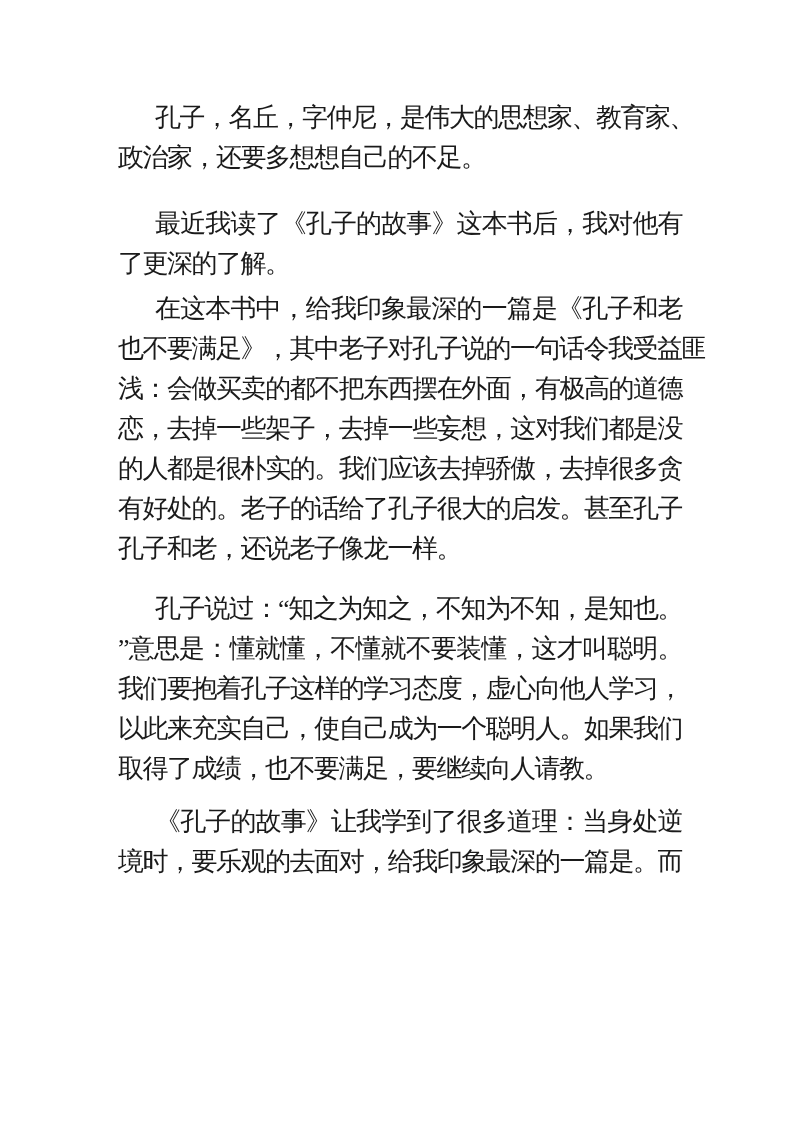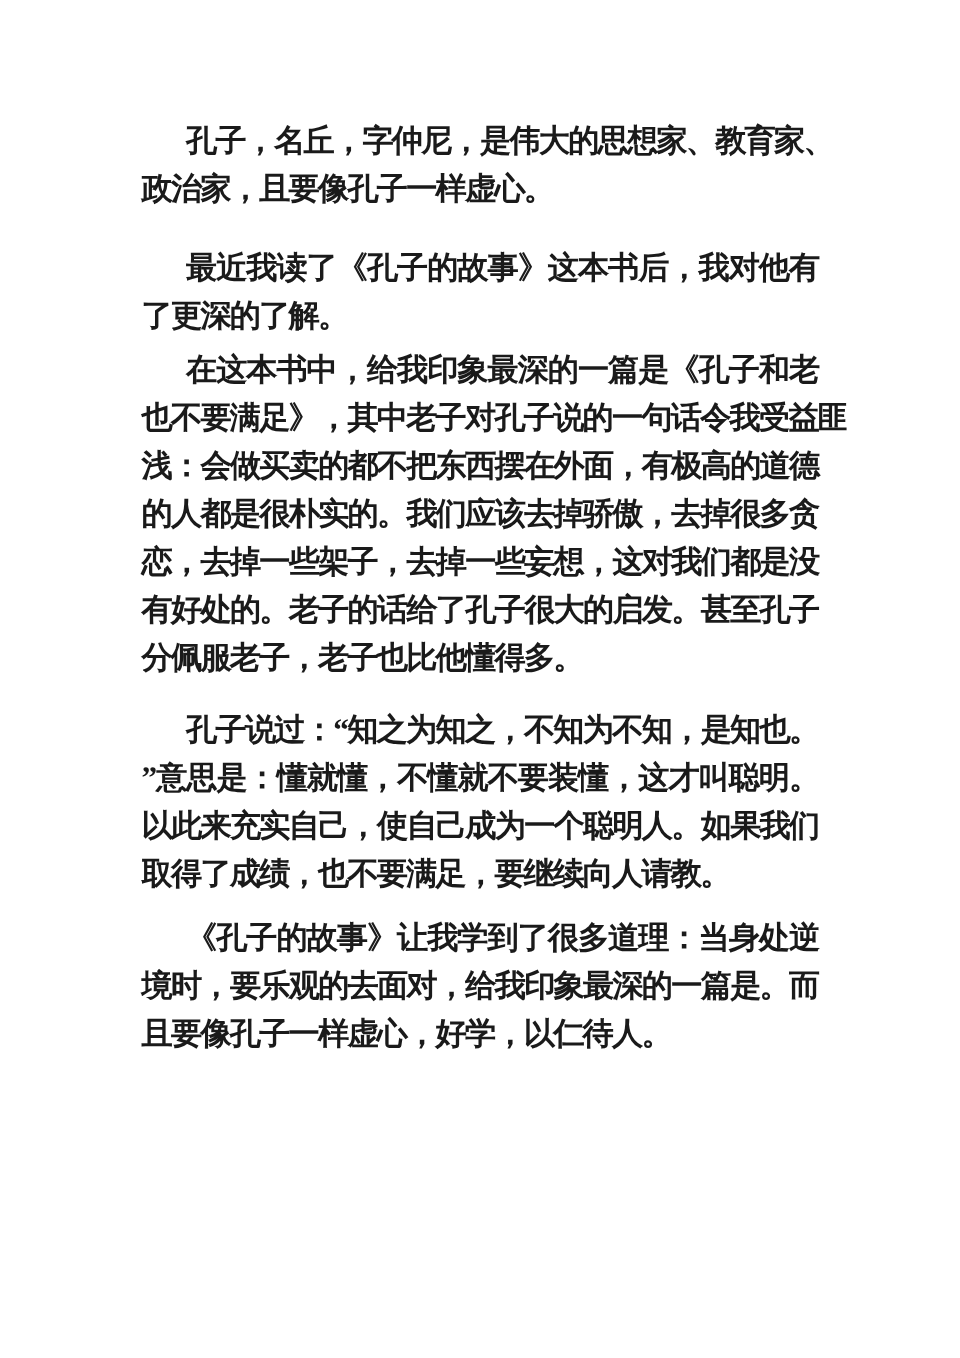--- a/index.html
+++ b/index.html
@@ -35,59 +35,58 @@
   
   .para-1 { margin-top: 26px; }
   .para-2 { margin-top: 5px; }
   .para-3 { margin-top: 20px; }
   .para-4 { margin-top: 13px; }
   .line {
     height: 40px;
     line-height: 40px;
     white-space: nowrap;
     overflow: visible;
-    font-weight: bold;
   }
   
   .line.fill {
     text-align: justify;
     text-align-last: justify;
   }
   
   .line.first {
     text-indent: 37px;
   }
 </style>
 </head>
 <body style="background: rgb(255, 255, 255);">
 
 <div class="page" style="background: rgb(255, 255, 255);">
   <div class="text-block" style="color: rgb(26, 26, 26);">
       <div class="para para-0">
         <div class="line first fill">孔子，名丘，字仲尼，是伟大的思想家、教育家、</div>
-        <div class="line">政治家，且要像孔子一样虚心。</div>
+        <div class="line">政治家，还要多想想自己的不足。</div>
       </div>
       <div class="para para-1">
         <div class="line first fill">最近我读了《孔子的故事》这本书后，我对他有</div>
         <div class="line">了更深的了解。</div>
       </div>
       <div class="para para-2">
         <div class="line first fill">在这本书中，给我印象最深的一篇是《孔子和老</div>
         <div class="line fill">也不要满足》，其中老子对孔子说的一句话令我受益匪</div>
         <div class="line fill">浅：会做买卖的都不把东西摆在外面，有极高的道德</div>
+        <div class="line fill">恋，去掉一些架子，去掉一些妄想，这对我们都是没</div>
         <div class="line fill">的人都是很朴实的。我们应该去掉骄傲，去掉很多贪</div>
-        <div class="line fill">恋，去掉一些架子，去掉一些妄想，这对我们都是没</div>
         <div class="line fill">有好处的。老子的话给了孔子很大的启发。甚至孔子</div>
-        <div class="line">分佩服老子，老子也比他懂得多。</div>
+        <div class="line">孔子和老，还说老子像龙一样。</div>
       </div>
       <div class="para para-3">
         <div class="line first fill">孔子说过：“知之为知之，不知为不知，是知也。</div>
         <div class="line fill">”意思是：懂就懂，不懂就不要装懂，这才叫聪明。</div>
+        <div class="line fill">我们要抱着孔子这样的学习态度，虚心向他人学习，</div>
         <div class="line fill">以此来充实自己，使自己成为一个聪明人。如果我们</div>
         <div class="line">取得了成绩，也不要满足，要继续向人请教。</div>
       </div>
       <div class="para para-4">
         <div class="line first fill">《孔子的故事》让我学到了很多道理：当身处逆</div>
         <div class="line fill">境时，要乐观的去面对，给我印象最深的一篇是。而</div>
-        <div class="line">且要像孔子一样虚心，好学，以仁待人。</div>
       </div>
     </div>
 </div>
 
 </body></html>

